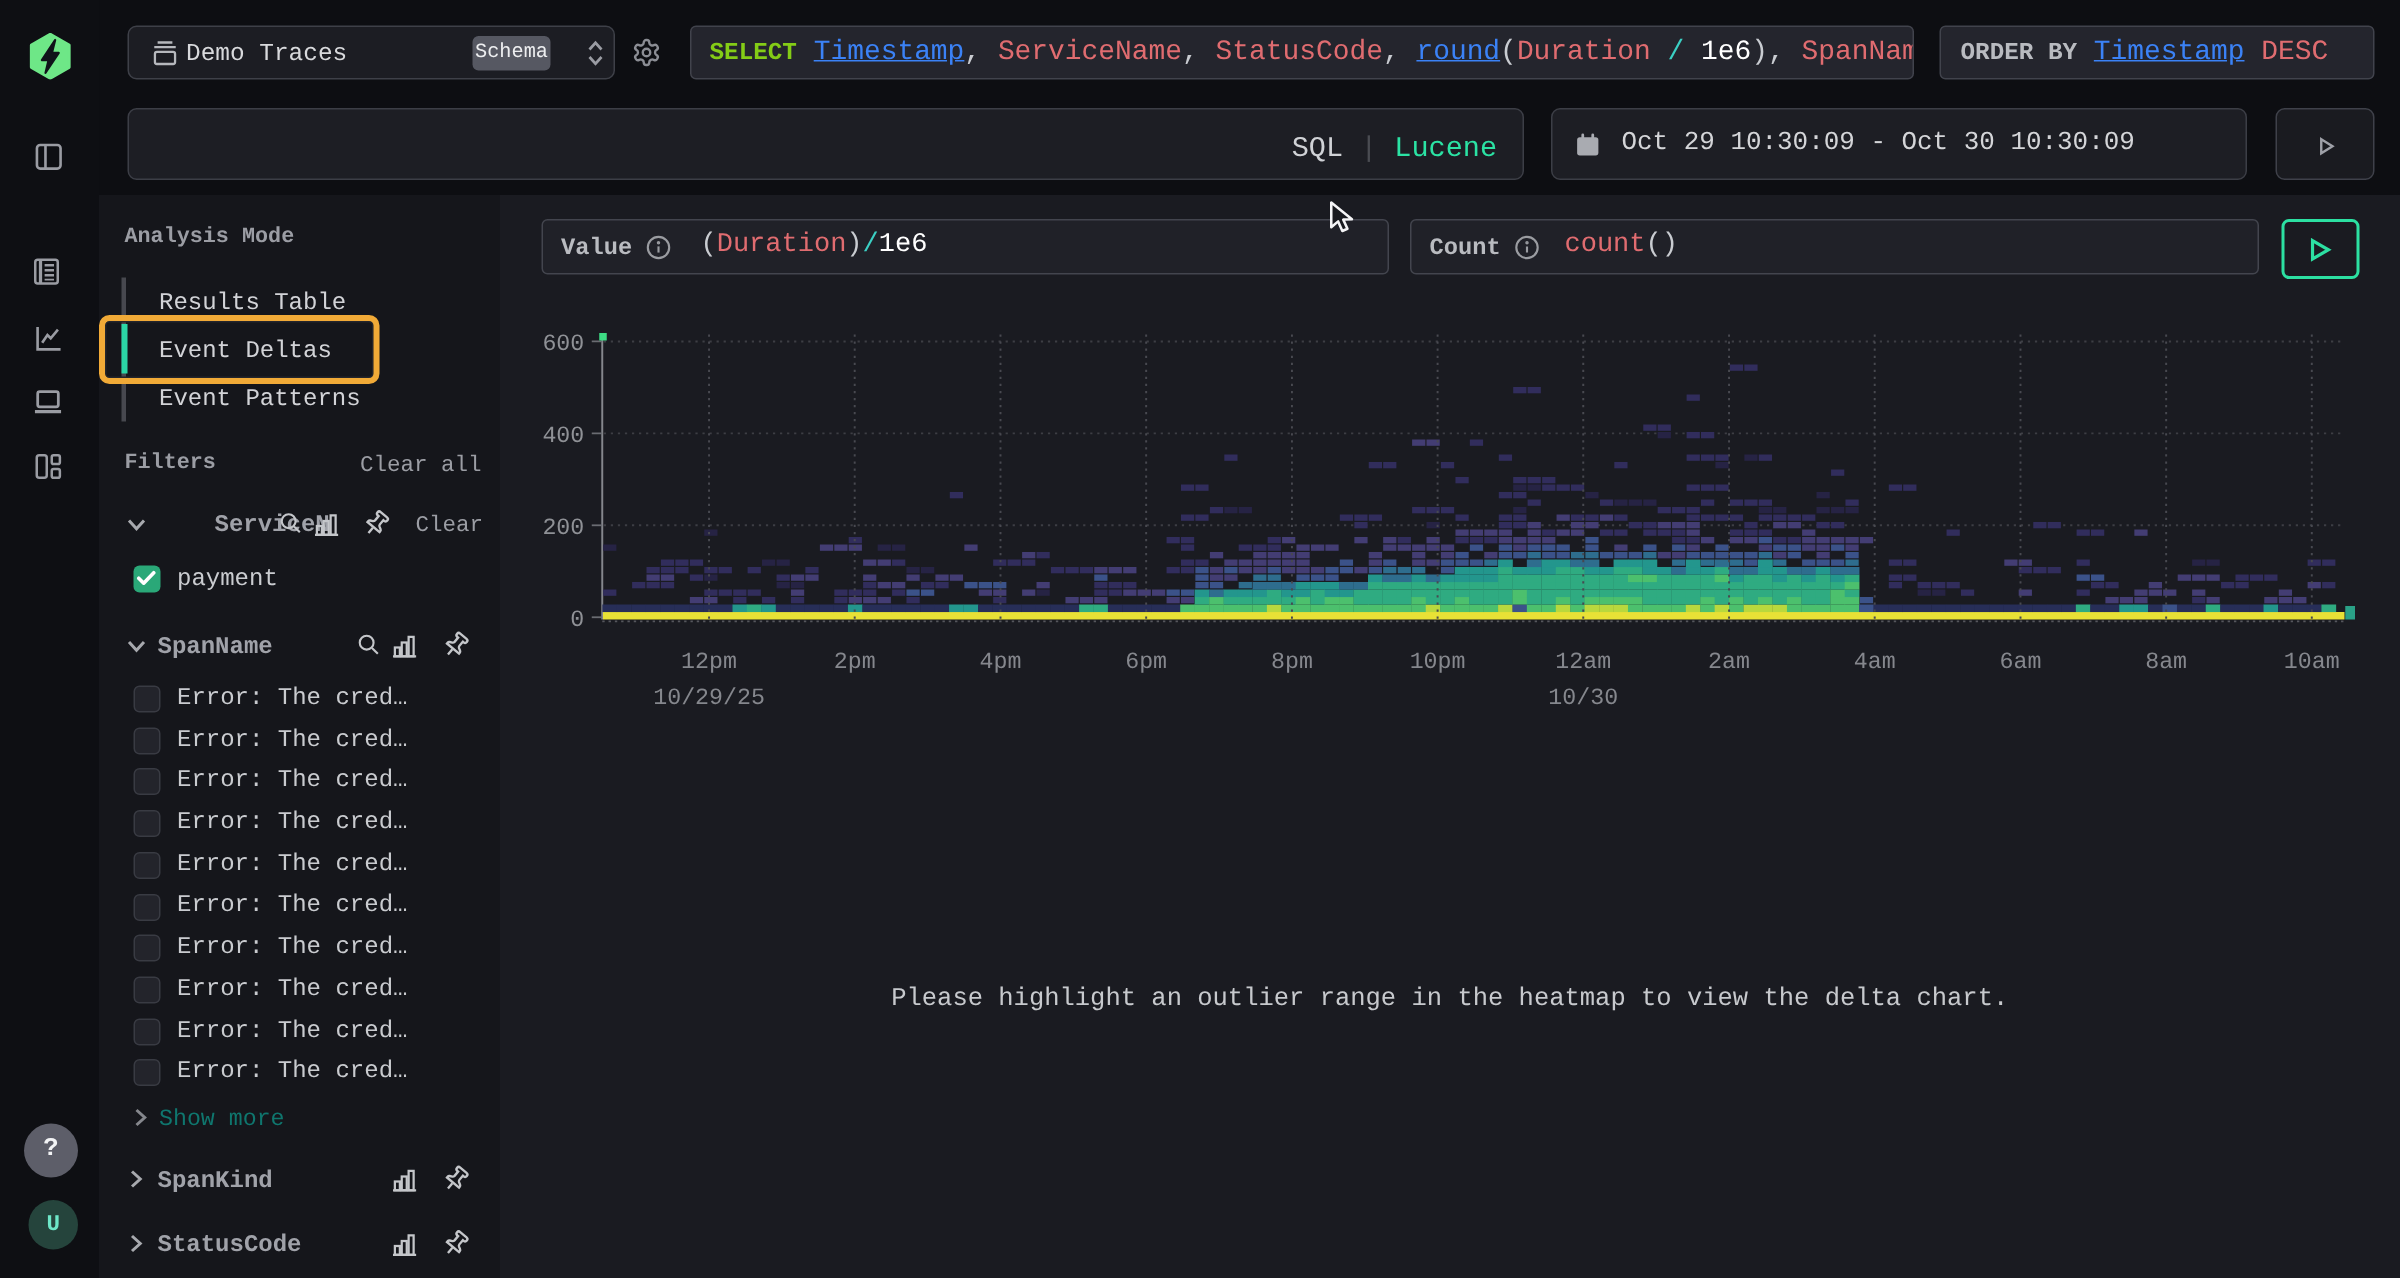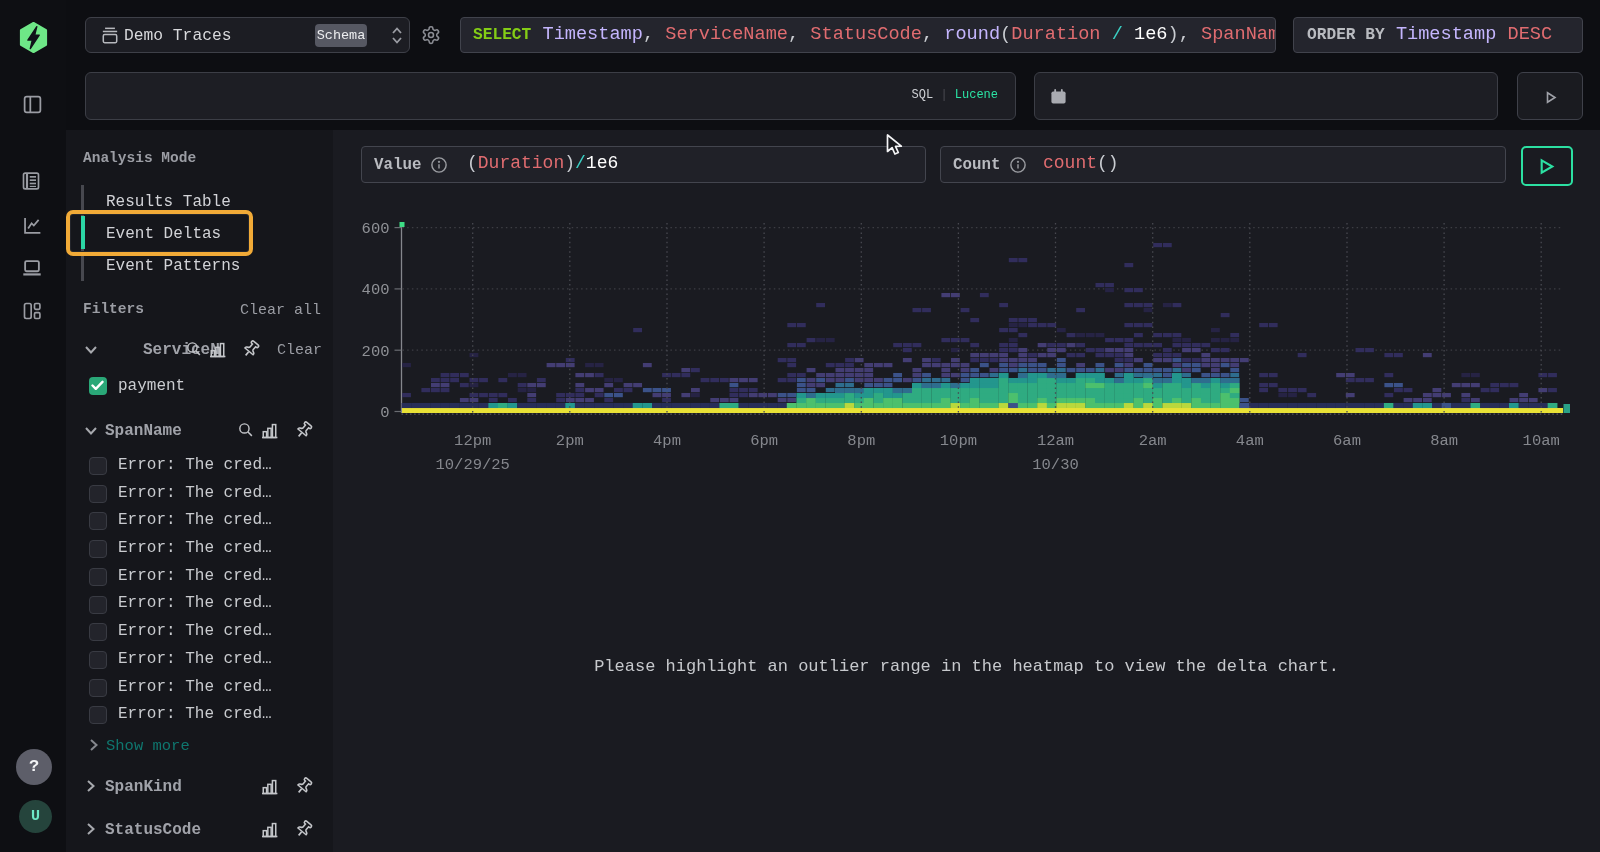--- a/index.html
+++ b/index.html
@@ -1,21 +1,21 @@
 <!DOCTYPE html>
 <html><head>
 <meta charset="utf-8">
 <style>
   * { margin:0; padding:0; box-sizing:border-box; }
   html,body { width:1600px; height:852px; overflow:hidden; }
   body { background:#0d0e12; font-family:"Liberation Mono", monospace; position:relative; }
   .abs { position:absolute; }
   svg { display:block; }
   .kw { color:#84cc16; font-weight:bold; font-size:16.2px; }
-  .tok-p { color:#c4b5fd; }
+  .tok-p { color:#3b82f6;text-decoration:underline; }
   .tok-r { color:#e06c70; }
   .tok-c { color:#3bd0c4; }
   .tok-y { color:#ffffff; }
   .tok-g { color:#c9ccd1; }
   .ibox { background:#24252d; border:1px solid #41434c; border-radius:4px; white-space:nowrap; overflow:hidden; font-size:18.6px; }
   .hrow { color:#a0a2a9; font-weight:bold; font-size:16px; }
   .cellA{fill:#262344}.cellB{fill:#312d5c}.cellC{fill:#433d73}.cellD{fill:#3b5289}.cellE{fill:#2e6d8e}.cellF{fill:#23968d}.cellG{fill:#2fab81}.cellH{fill:#4cc06d}.cellI{fill:#b9d83d}.cellK{fill:#272e58}
 </style>
 </head>
 <body>
@@ -84,28 +84,29 @@
   <circle cx="12" cy="12" r="3"></circle>
 </svg>
 <div class="abs ibox" style="left:460px; top:17px; width:816px; height:36px; line-height:34px; padding-left:12px;">
   <span class="kw">SELECT</span> <span class="tok-p">Timestamp</span><span class="tok-g">,</span> <span class="tok-r">ServiceName</span><span class="tok-g">,</span> <span class="tok-r">StatusCode</span><span class="tok-g">,</span> <span class="tok-p">round</span><span class="tok-g">(</span><span class="tok-r">Duration</span> <span class="tok-c">/</span> <span class="tok-y">1e6</span><span class="tok-g">),</span> <span class="tok-r">SpanName, SpanAttributes</span>
 </div>
 <div class="abs ibox" style="left:1293px; top:17px; width:290px; height:36px; line-height:34px; padding-left:13px;">
   <span class="kw" style="color:#b9bbc0;">ORDER BY</span> <span class="tok-p">Timestamp</span> <span class="tok-r">DESC</span>
 </div>
 
 <div class="abs" style="left:85px; top:72px; width:931px; height:48px; background:#1d1e24; border:1px solid #3c3e46; border-radius:6px;">
-  <span class="abs" style="right:17px; top:15px; font-size:12px;"><span style="color:#d0d2d6;">SQL</span> <span style="color:#4a4c52;">|</span> <span style="color:#2be3a4;">Lucene</span></span>
+  <span class="abs" style="right:17px; top:15px; font-size:19px;"><span style="color:#d0d2d6;">SQL</span> <span style="color:#4a4c52;">|</span> <span style="color:#2be3a4;">Lucene</span></span>
 </div>
 <div class="abs" style="left:1034px; top:72px; width:464px; height:48px; background:#1d1e24; border:1px solid #3c3e46; border-radius:6px;">
   <svg class="abs" style="left:15px; top:15px;" width="17" height="17" viewBox="0 0 24 24" fill="#a9abb1">
     <rect x="2" y="5" width="20" height="17" rx="2.5"></rect>
     <rect x="6" y="1.5" width="2.6" height="5" rx="1.3"></rect>
       <rect x="15.4" y="1.5" width="2.6" height="5" rx="1.3"></rect>
   </svg>
+  <span class="abs" style="left:46px; top:13px; font-size:17.3px; color:#d4d5d8;">Oct 29 10:30:09 - Oct 30 10:30:09</span>
 </div>
 <div class="abs" style="left:1517px; top:72px; width:66px; height:48px; background:#1a1b20; border:1px solid #3f414a; border-radius:6px;">
   <svg class="abs" style="left:27px; top:18px;" width="12" height="13" viewBox="0 0 12 13" fill="none" stroke="#9fa1a8" stroke-width="1.6">
     <path d="M2.5 1.8 L10 6.5 L2.5 11.2 Z"></path>
   </svg>
 </div>
 
 <div class="abs" style="left:83px; top:150px; font-size:14.5px; color:#9b9da4; font-weight:bold;">Analysis Mode</div>
 <div class="abs" style="left:81px; top:185px; width:3px; height:96px; background:#47484f;"></div>
 <div class="abs" style="left:81px; top:216px; width:4px; height:33px; background:#2bd6a5;"></div>

